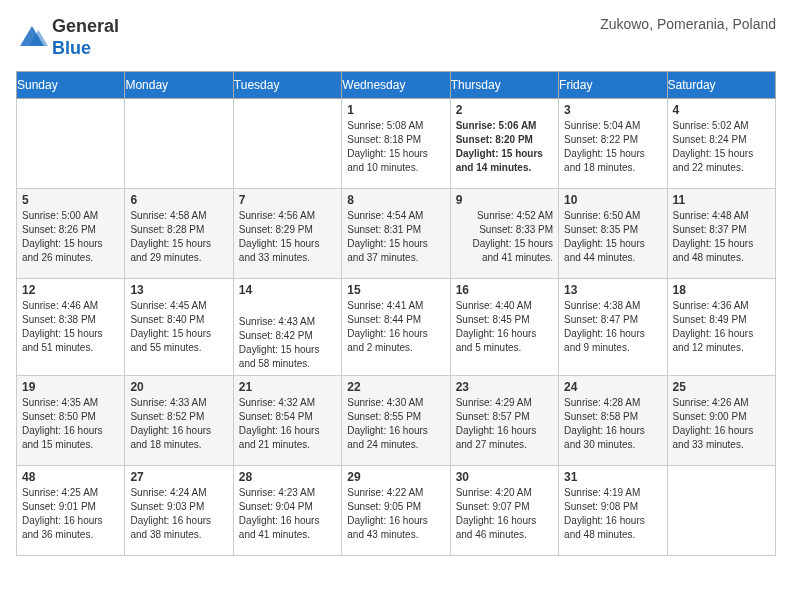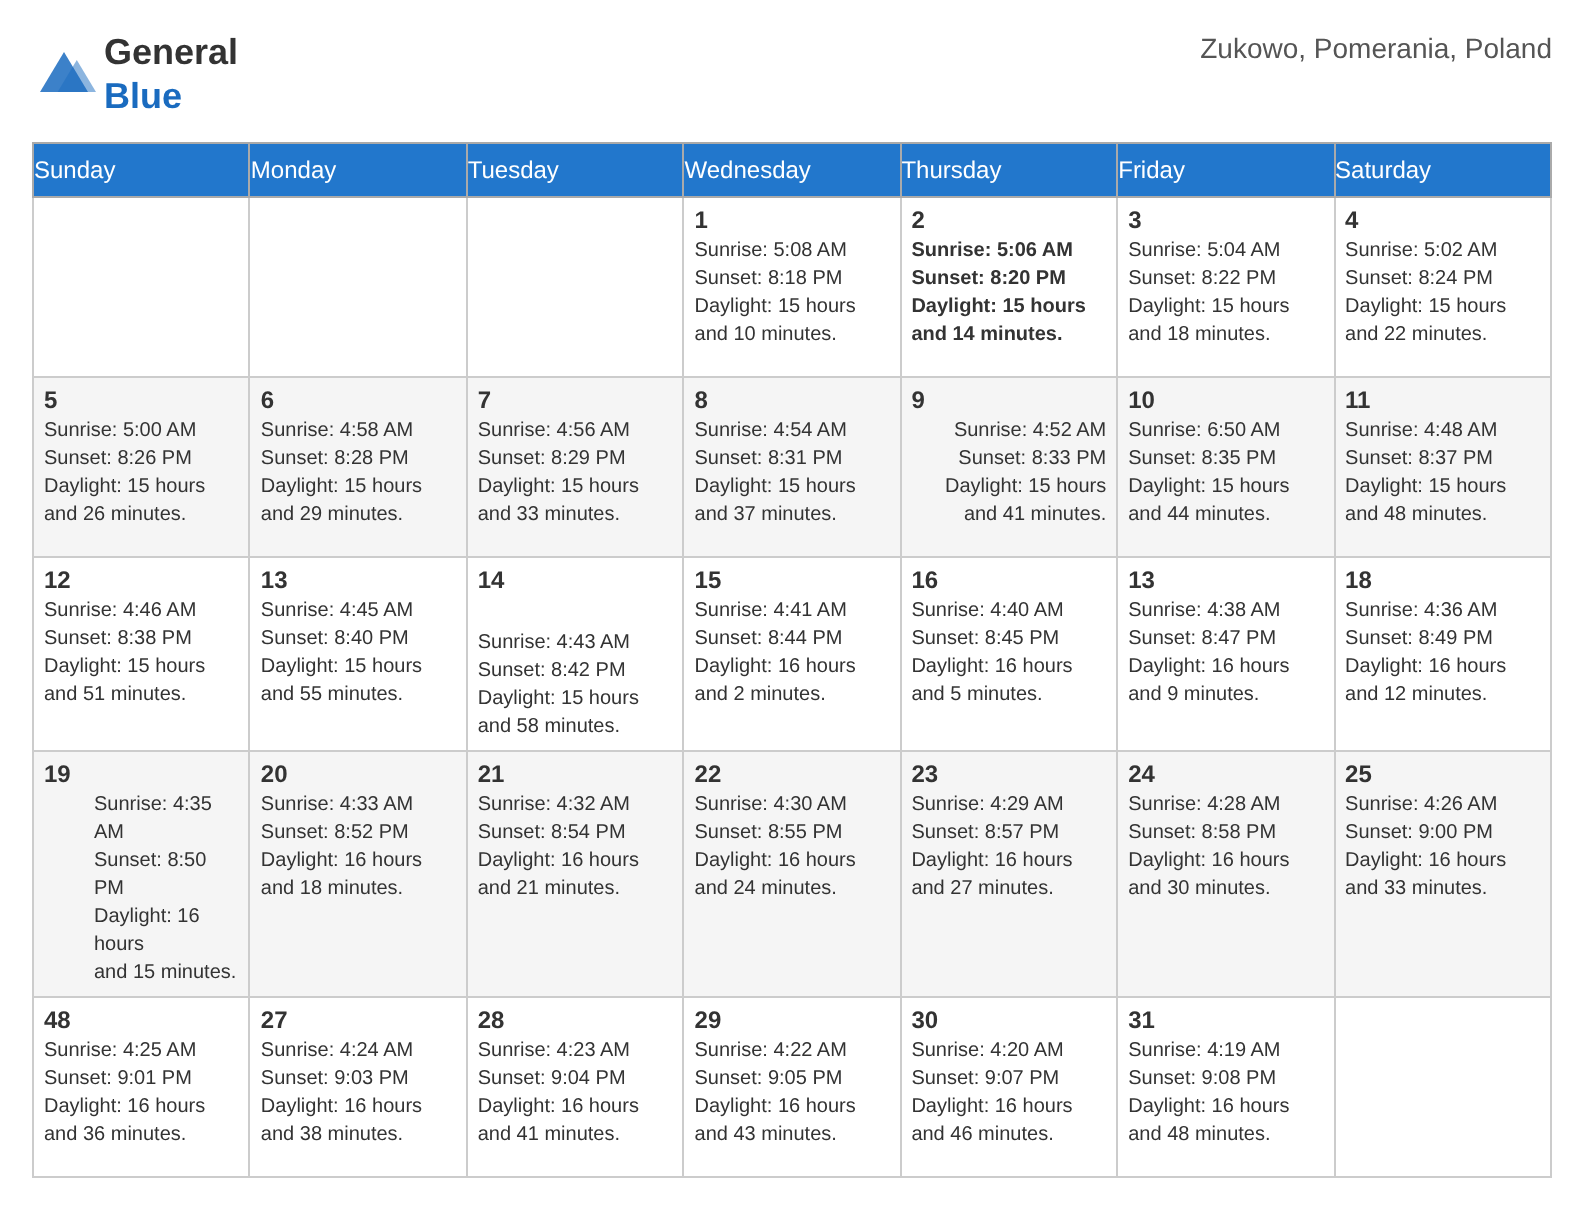--- a/index.html
+++ b/index.html
@@ -249,21 +249,21 @@
           <span class="day-number">18</span>
           <div class="day-info" style="white-space: pre-line;">Sunrise: 4:36 AM
 Sunset: 8:49 PM
 Daylight: 16 hours
 and 12 minutes.</div>
         </td>
       </tr>
       <tr>
         <td>
           <span class="day-number">19</span>
-          <div class="day-info" style="white-space: pre-line; margin-left: 25px;">Sunrise: 4:35 AM
+          <div class="day-info" style="white-space: pre-line;">Sunrise: 4:35 AM
 Sunset: 8:50 PM
 Daylight: 16 hours
 and 15 minutes.</div>
         </td>
         <td>
           <span class="day-number">20</span>
           <div class="day-info" style="white-space: pre-line;">Sunrise: 4:33 AM
 Sunset: 8:52 PM
 Daylight: 16 hours
 and 18 minutes.</div>

